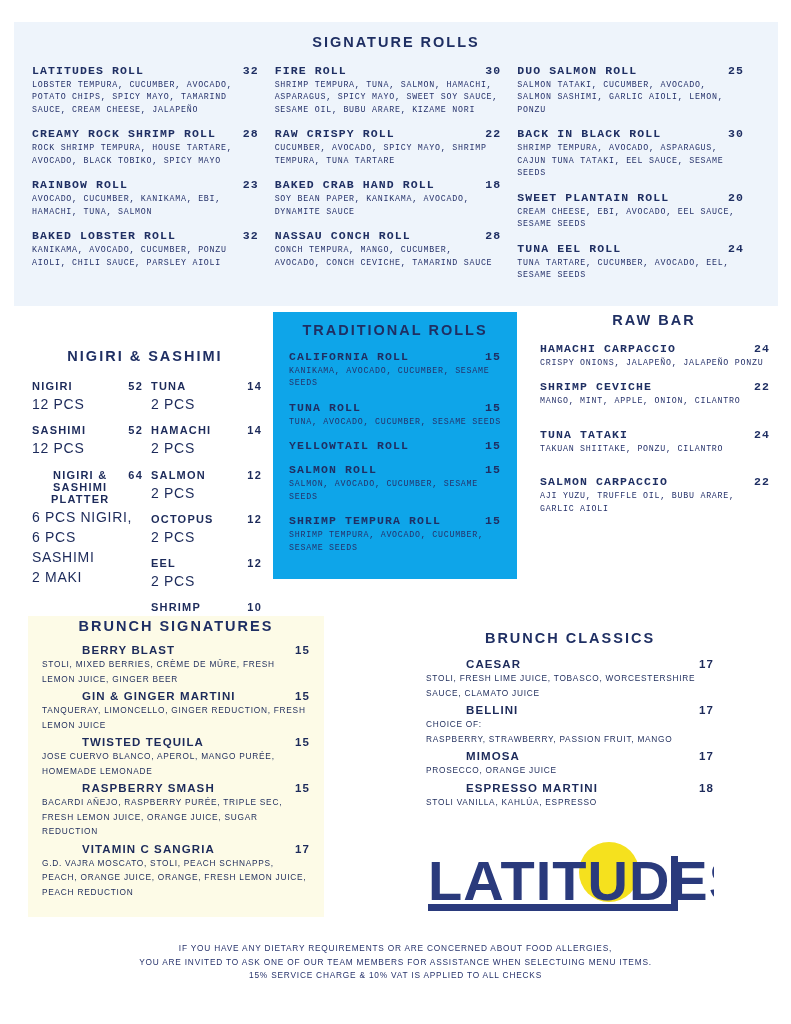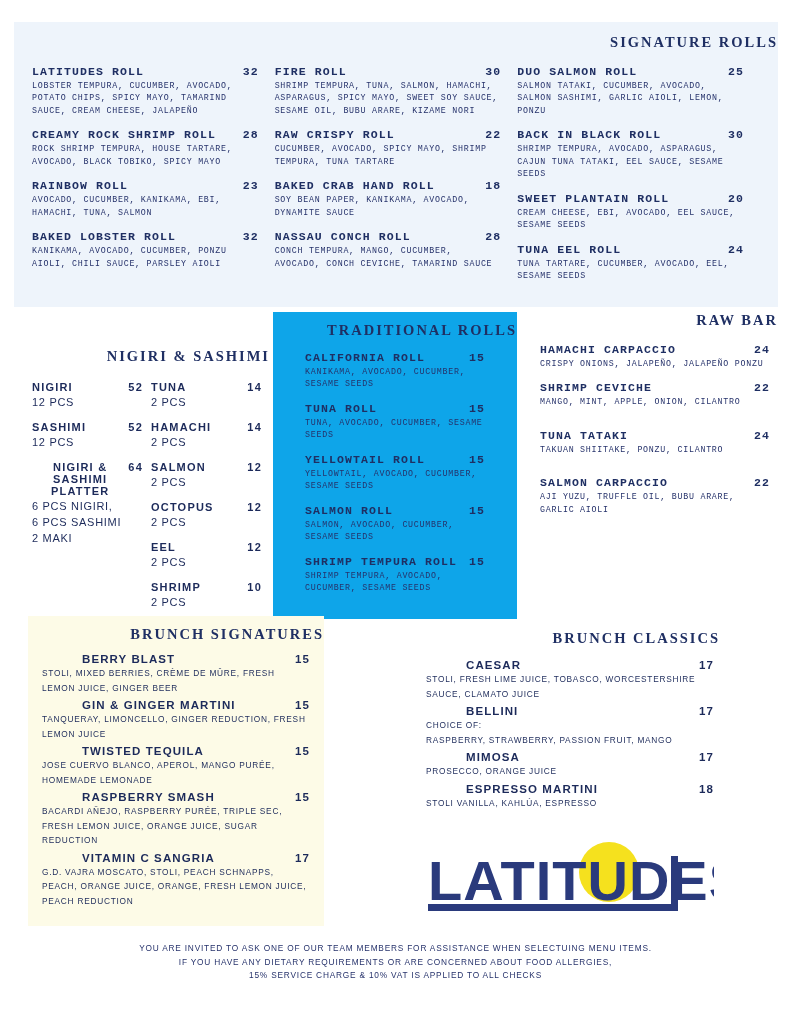--- a/index.html
+++ b/index.html
@@ -9,21 +9,21 @@
     font-family:"Liberation Sans", sans-serif;
     color:#1c2a5a;
     position:relative;
     overflow:hidden;
   }
   .page{position:relative;width:791px;height:1024px;}
 
   
   .sec-title{
     font-size:14.5px;font-weight:bold;letter-spacing:2px;
-    text-align:right;color:#1f2f63;text-transform:uppercase;font-family:Liberation Serif, serif;
+    text-align:center;color:#1f2f63;text-transform:uppercase;
   }
   .item{margin-bottom:11px;font-family:Liberation Mono, monospace;}
   .item-head{
     display:flex;justify-content:space-between;align-items:baseline;
     font-size:11.5px;font-weight:bold;letter-spacing:1.1px;
     text-transform:uppercase;color:#1f2f63;
   }
   .item-name{padding-right:6px;}
   .item-price{white-space:nowrap;}
   .item-desc{
@@ -46,37 +46,37 @@
     position:absolute;left:6px;top:0;width:250px;margin-top:36px;
   }
   .nigiri .sec-title{margin-bottom:16px;}
   .nigiri-cols{display:flex;padding-left:12px;}
   .ncol{width:50%;padding-right:8px;box-sizing:border-box;}
   .n-item{margin-bottom:10px;}
   .n-head{
     display:flex;justify-content:space-between;align-items:baseline;
     font-size:11px;font-weight:bold;letter-spacing:1.2px;text-transform:uppercase;text-align:center;
   }
-  .n-sub{font-size:11px;letter-spacing:0.7px;text-transform:uppercase;margin-top:2px;line-height:1.45;}
+  .n-sub{font-size:14px;letter-spacing:0.7px;text-transform:uppercase;margin-top:2px;line-height:1.45;}
 
   .traditional{
     position:absolute;left:259px;top:0;width:244px;
     background:#0ea5e9;padding:10px 0 14px 0;box-sizing:border-box;
   }
   .traditional .sec-title{margin-bottom:12px;}
-  .trad-inner{padding:0 32px;}
+  .trad-inner{padding:0 16px;}
 
   .rawbar{position:absolute;left:516px;top:0;width:248px;}
   .rawbar .sec-title{margin-bottom:14px;}
   .raw-inner{padding:0 8px 0 10px;}
 
   
   .brunch-sig{
     position:absolute;left:28px;top:616px;width:296px;
-    background:#fdfbe7;padding:10px 0 14px 0;box-sizing:border-box;
+    background:#fdfbe7;padding:2px 0 14px 0;box-sizing:border-box;
   }
   .brunch-sig .sec-title{margin-bottom:10px;}
   .bs-inner{padding:0 14px;}
   .bs-item{margin-bottom:4px;}
   .bs-head{
     display:flex;justify-content:space-between;align-items:baseline;
     font-size:11.5px;font-weight:bold;letter-spacing:1.1px;text-transform:uppercase;margin-left:40px;
   }
   .bs-desc{font-size:8.3px;letter-spacing:0.75px;line-height:1.75;text-transform:uppercase;margin-top:1px;}
 
@@ -298,21 +298,20 @@
             <span class="item-name">Tuna Roll</span>
             <span class="item-price">15</span>
           </div>
           <div class="item-desc">Tuna, Avocado, Cucumber, Sesame Seeds</div>
         </div>
         <div class="item">
           <div class="item-head">
             <span class="item-name">Yellowtail  Roll</span>
             <span class="item-price">15</span>
           </div>
-          <div class="item-desc">Yellowtail, Avocado, Cucumber, Sesame Seeds</div>
         </div>
         <div class="item">
           <div class="item-head">
             <span class="item-name">Salmon Roll</span>
             <span class="item-price">15</span>
           </div>
           <div class="item-desc">Salmon, Avocado, Cucumber, Sesame Seeds</div>
         </div>
         <div class="item">
           <div class="item-head">
@@ -439,18 +438,18 @@
   <div class="logo-wrap">
     <svg class="logo-svg" width="290" height="80" viewBox="0 0 290 80">
       <circle cx="185" cy="34" r="30" fill="#f5e11e"></circle>
       <text x="4" y="62" font-family="'Liberation Sans', sans-serif" font-size="56" font-weight="bold" letter-spacing="1" fill="#2a3a7c">LATITUDES</text>
       <rect x="4" y="66" width="250" height="7" fill="#2a3a7c"></rect>
       <rect x="247" y="18" width="7" height="55" fill="#2a3a7c"></rect>
     </svg>
   </div>
 
   <div class="footer">
+    <div>If you have any dietary requirements or are concerned about food allergies,</div>
     <div>you are invited to ask one of our team members for assistance when selectuing menu items.</div>
-    <div>If you have any dietary requirements or are concerned about food allergies,</div>
     <div>15% Service charge &amp;  10% VAT is applied to all checks</div>
   </div>
 
 </div>
 
 </body></html>

